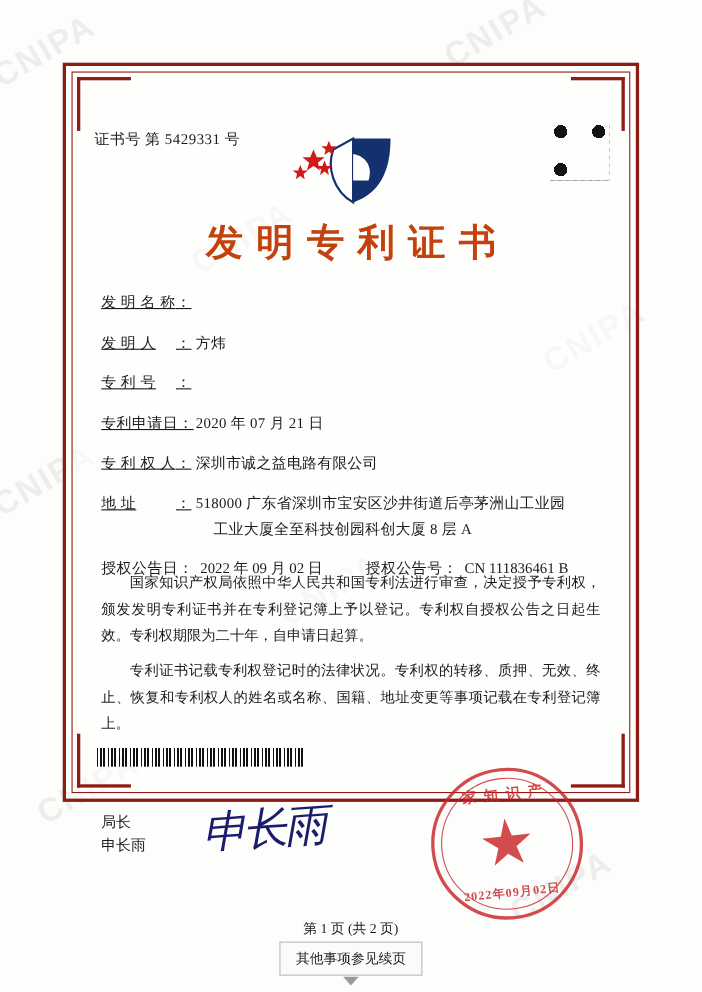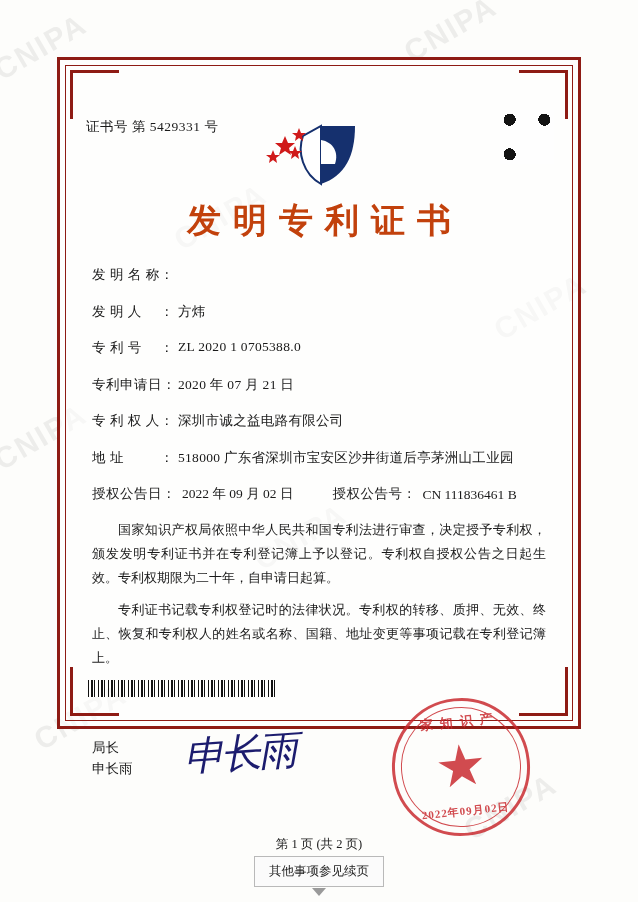--- a/index.html
+++ b/index.html
@@ -138,37 +138,38 @@
   }
   .field-label {
     width: 86px;
     flex: 0 0 86px;
     letter-spacing: 0.5px;
     white-space: nowrap;
   }
   .field-label.spread {
     display: flex;
     justify-content: space-between;
+    text-decoration: underline;
   }
   .field-colon {
     flex: 0 0 auto;
     padding-right: 4px;
   }
   .field-value {
     flex: 1 1 auto;
     letter-spacing: 0.3px;
   }
   .field-value .line2 {
     display: block;
     margin-top: 5px;
     padding-left: 16px;
   }
   .inline-pair {
     display: flex;
-    align-items: flex-end;
+    align-items: center;
     width: 100%;
   }
   .inline-pair .p-label { white-space: nowrap; letter-spacing: 0.5px; }
   .inline-pair .p-value { margin-left: 6px; white-space: nowrap; }
   .inline-pair .p2 { margin-left: 39px; }
 
   
   #paras {
     position: absolute;
     left: 26px;
@@ -358,21 +359,20 @@
             <span class="field-colon">：</span>
           </div>
           <div class="field-value">方炜</div>
         </div>
 
         <div class="field-row">
           <div class="field-label spread">
             <span>专 利 号</span>
             <span class="field-colon">：</span>
           </div>
-          <div class="field-value">ZL 2020 1 0705388.0</div>
         </div>
 
         <div class="field-row">
           <div class="field-label spread">
             <span>专利申请日</span>
             <span class="field-colon">：</span>
           </div>
           <div class="field-value">2020 年 07 月 21 日</div>
         </div>
 
@@ -384,20 +384,21 @@
           <div class="field-value">深圳市诚之益电路有限公司</div>
         </div>
 
         <div class="field-row">
           <div class="field-label spread">
             <span>地 址</span>
             <span class="field-colon">：</span>
           </div>
           <div class="field-value">
             <span>518000 广东省深圳市宝安区沙井街道后亭茅洲山工业园</span>
+            <span class="line2">工业大厦全至科技创园科创大厦 8 层 A</span>
           </div>
         </div>
 
         <div class="field-row">
           <div class="inline-pair">
             <span class="p-label">授权公告日</span>
             <span class="p-label">：</span>
             <span class="p-value">2022 年 09 月 02 日</span>
             <span class="p-label p2">授权公告号</span>
             <span class="p-label">：</span>

